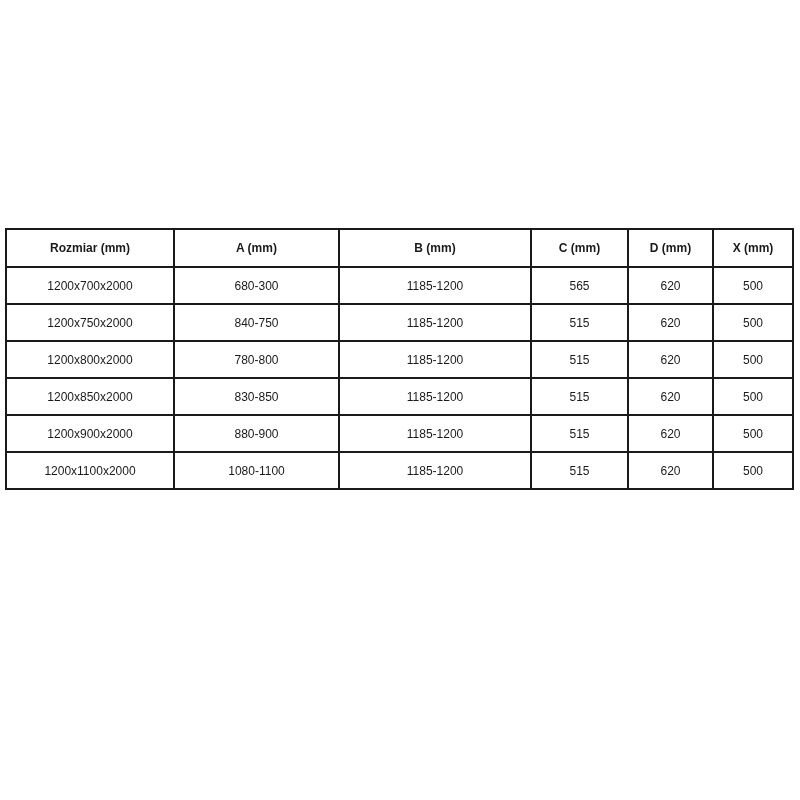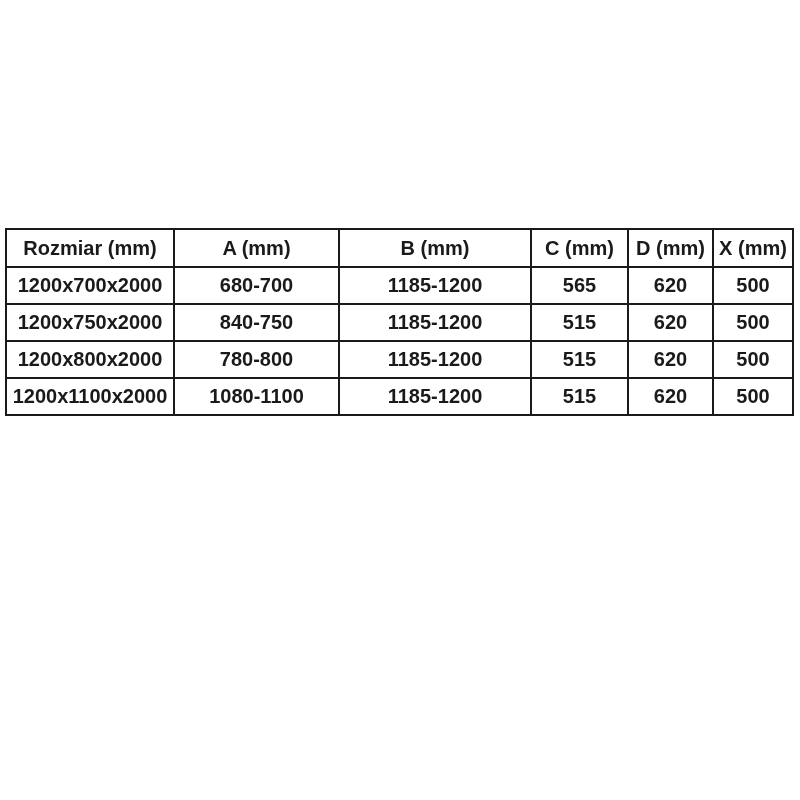--- a/index.html
+++ b/index.html
@@ -23,30 +23,30 @@
     width: 787px;
     border-collapse: collapse;
     table-layout: fixed;
     background: #ffffff;
   }
   table.spec-table th,
   table.spec-table td {
     border: 2px solid #1a1a1a;
     text-align: center;
     vertical-align: middle;
-    font-size: 20px;
+    font-size: 12px;
     overflow: hidden;
     white-space: nowrap;
   }
   table.spec-table th {
     font-weight: bold;
     height: 38px;
   }
   table.spec-table td {
-    font-weight: bold;
+    font-weight: normal;
     height: 37px;
   }
   col.c0 { width: 168px; }
   col.c1 { width: 165px; }
   col.c2 { width: 192px; }
   col.c3 { width: 97px; }
   col.c4 { width: 85px; }
   col.c5 { width: 80px; }
 </style>
 </head>
@@ -68,21 +68,21 @@
         <th>A (mm)</th>
         <th>B (mm)</th>
         <th>C (mm)</th>
         <th>D (mm)</th>
         <th>X (mm)</th>
       </tr>
     </thead>
     <tbody>
         <tr>
           <td>1200x700x2000</td>
-          <td>680-700</td>
+          <td>680-300</td>
           <td>1185-1200</td>
           <td>565</td>
           <td>620</td>
           <td>500</td>
         </tr>
         <tr>
           <td>1200x750x2000</td>
           <td>840-750</td>
           <td>1185-1200</td>
           <td>515</td>
@@ -91,20 +91,36 @@
         </tr>
         <tr>
           <td>1200x800x2000</td>
           <td>780-800</td>
           <td>1185-1200</td>
           <td>515</td>
           <td>620</td>
           <td>500</td>
         </tr>
         <tr>
+          <td>1200x850x2000</td>
+          <td>830-850</td>
+          <td>1185-1200</td>
+          <td>515</td>
+          <td>620</td>
+          <td>500</td>
+        </tr>
+        <tr>
+          <td>1200x900x2000</td>
+          <td>880-900</td>
+          <td>1185-1200</td>
+          <td>515</td>
+          <td>620</td>
+          <td>500</td>
+        </tr>
+        <tr>
           <td>1200x1100x2000</td>
           <td>1080-1100</td>
           <td>1185-1200</td>
           <td>515</td>
           <td>620</td>
           <td>500</td>
         </tr>
       </tbody>
   </table>
 </div>

